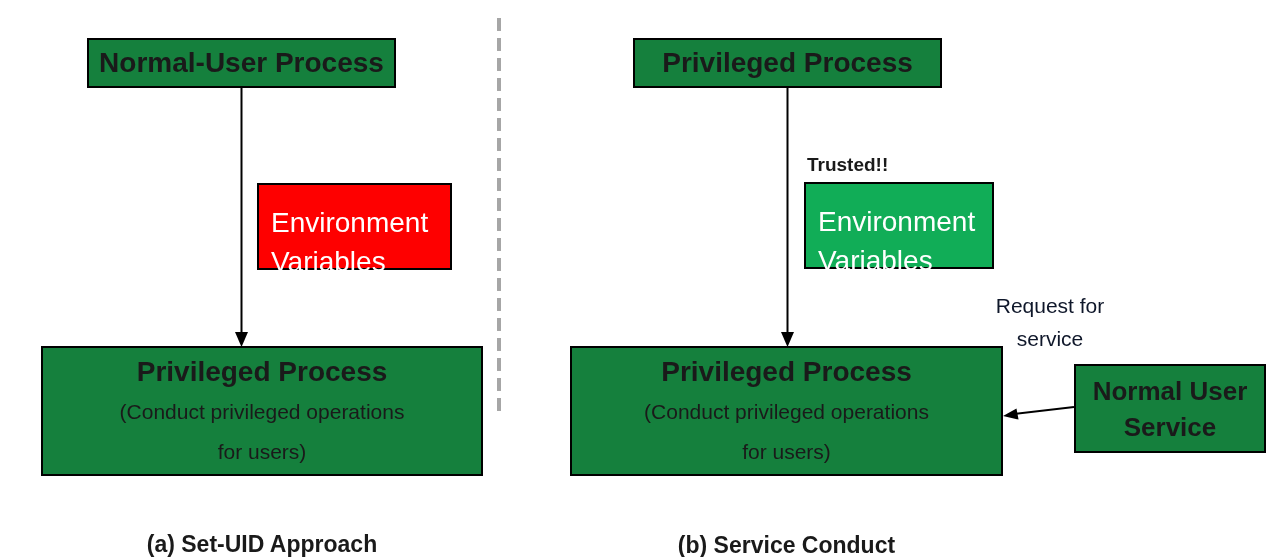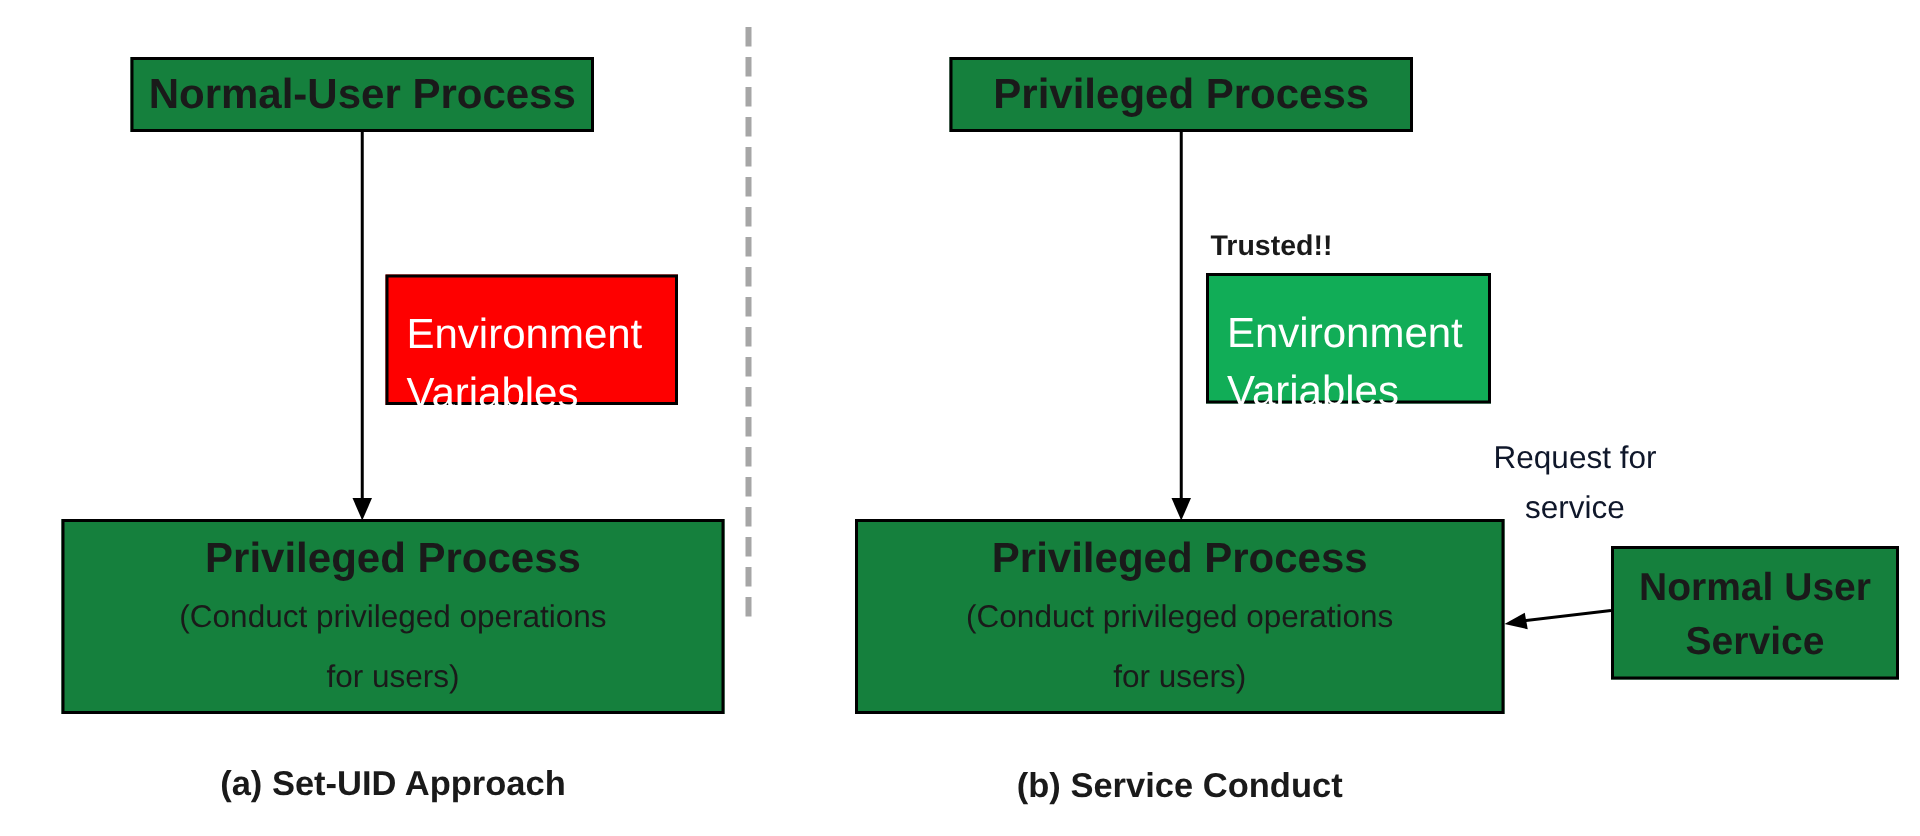--- a/index.html
+++ b/index.html
@@ -85,20 +85,21 @@
     line-height: 36px;
     white-space: nowrap;
   }
   .caption {
     position: absolute;
     color: #1a1a1a;
     font-size: 23px;
     font-weight: bold;
     text-align: center;
     white-space: nowrap;
+    margin-top: 22px;
   }
 
   
   #left-top-box    { left: 87px;  top: 38px;  width: 309px; height: 50px; }
   #right-top-box   { left: 633px; top: 38px;  width: 309px; height: 50px; }
   #red-env-box     { left: 257px; top: 183px; width: 195px; height: 87px; }
   #green-env-box   { left: 804px; top: 182px; width: 190px; height: 87px; }
   #trusted-label   { left: 807px; top: 154px; }
   #request-label   { left: 960px; top: 289px; width: 180px; }
   #left-bottom-box  { left: 41px;  top: 346px; width: 442px; height: 130px; }

